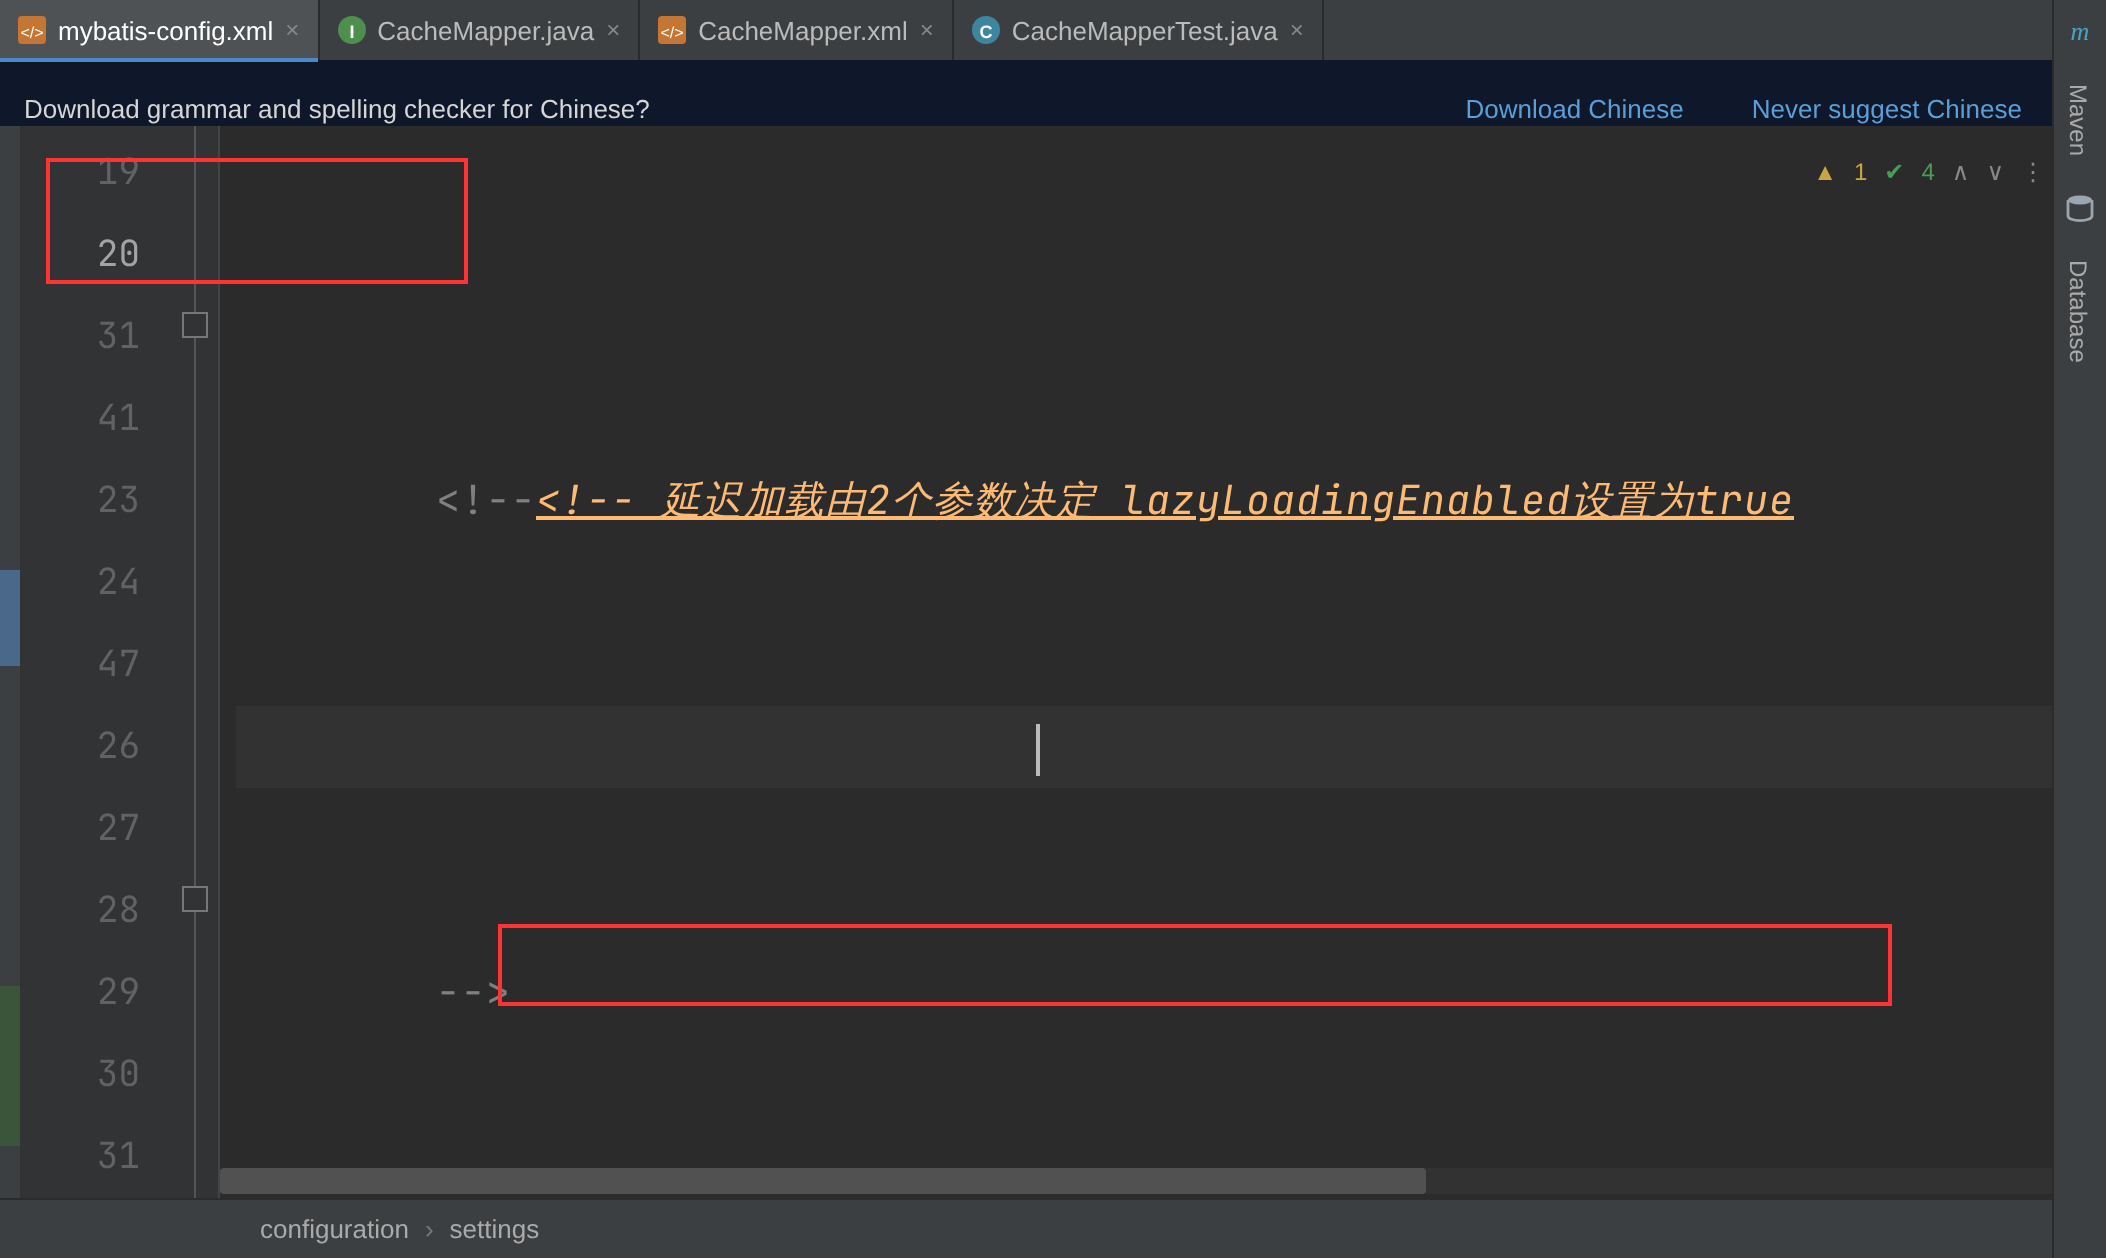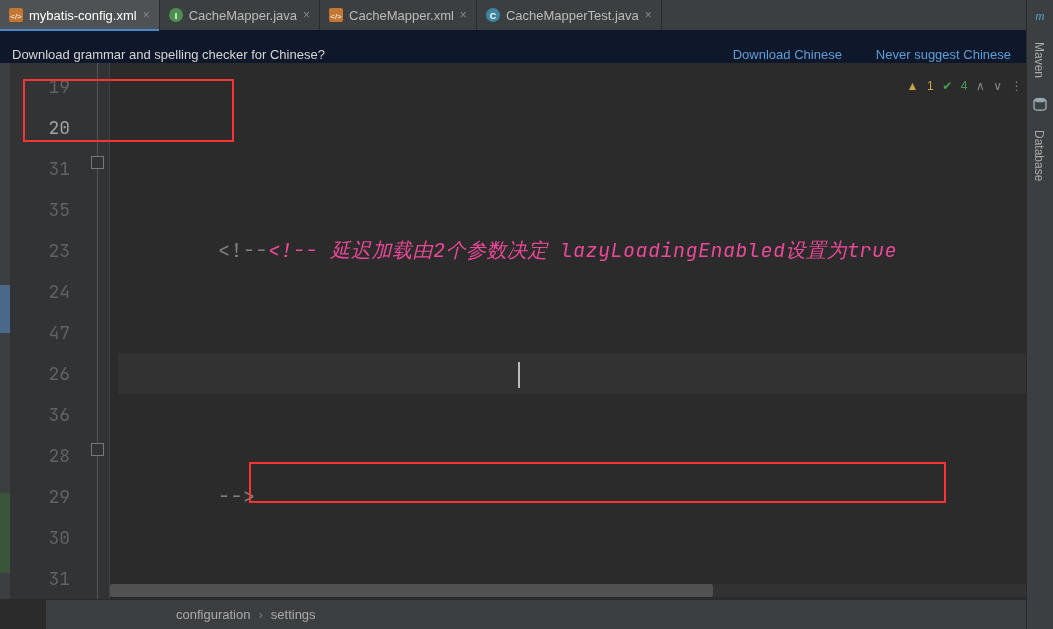--- a/index.html
+++ b/index.html
@@ -100,21 +100,21 @@
     padding:3px 0 0 8px;
     font-size:20px;
     line-height:41px;
     letter-spacing:0.5px;
     white-space:pre;
     position:relative;
   }
   .ln{height:41px;}
   .cur{background:#323232;}
   .cm{color:#808080;}
-  .cmtxt{color:#ec4899;font-style:italic;}
+  .cmtxt{color:#fdba74;font-style:italic;text-decoration:underline;}
   .caret{display:inline-block;width:2px;height:26px;background:#bbb;vertical-align:middle;margin-right:2px;}
   .hiboxes{position:absolute;pointer-events:none;}
   .hibox{position:absolute;border:2px solid #ff3333;}
   .insp{
     position:absolute;
     right:3px;top:3px;
     display:flex;
     gap:8px;
     align-items:center;
     font-family:"Segoe UI",sans-serif;
@@ -129,21 +129,20 @@
     position:absolute;right:0;top:63px;bottom:30px;width:12px;background:#3c3f41;
   }
   .stripe .m{position:absolute;left:1px;right:1px;height:3px;}
   .crumb{
     position:absolute;left:0;right:0;bottom:0;height:30px;
     background:#3c3f41;
     display:flex;align-items:center;
     padding-left:130px;
     font-family:"Segoe UI",sans-serif;font-size:13px;color:#aaa;
     border-top:1px solid #2b2b2b;
-    margin-left:46px;
   }
   .crumb .sep{margin:0 8px;color:#777;}
   .rtool{
     position:absolute;right:0;top:0;width:27px;bottom:0;
     background:#3c3f41;border-left:1px solid #2b2b2b;
     font-family:"Segoe UI",sans-serif;font-size:12px;color:#aaa;
   }
   .rtool .lbl{
     writing-mode:vertical-rl;
     padding:10px 5px;cursor:pointer;
@@ -218,26 +217,26 @@
 
 <div class="editor">
   <div class="edge">
     <div class="marker" style="top:222px"></div>
     <div class="marker" style="top:430px;height:80px;background:#3a5539"></div>
   </div>
   <div class="gutter">
     <div class="ln">19</div>
     <div class="ln" style="color:#a4a3a3">20</div>
     <div class="ln">31</div>
-    <div class="ln">35</div>
+    <div class="ln">41</div>
     <div class="ln">23</div>
     <div class="ln">24</div>
     <div class="ln">47</div>
     <div class="ln">26</div>
-    <div class="ln">36</div>
+    <div class="ln">27</div>
     <div class="ln">28</div>
     <div class="ln">29</div>
     <div class="ln">30</div>
     <div class="ln">31</div>
 
   </div>
   <div class="fold">
     <div class="fold-line"></div>
     <div class="fold-ic" style="top:93px"></div>
     <div class="fold-ic" style="top:380px"></div>

